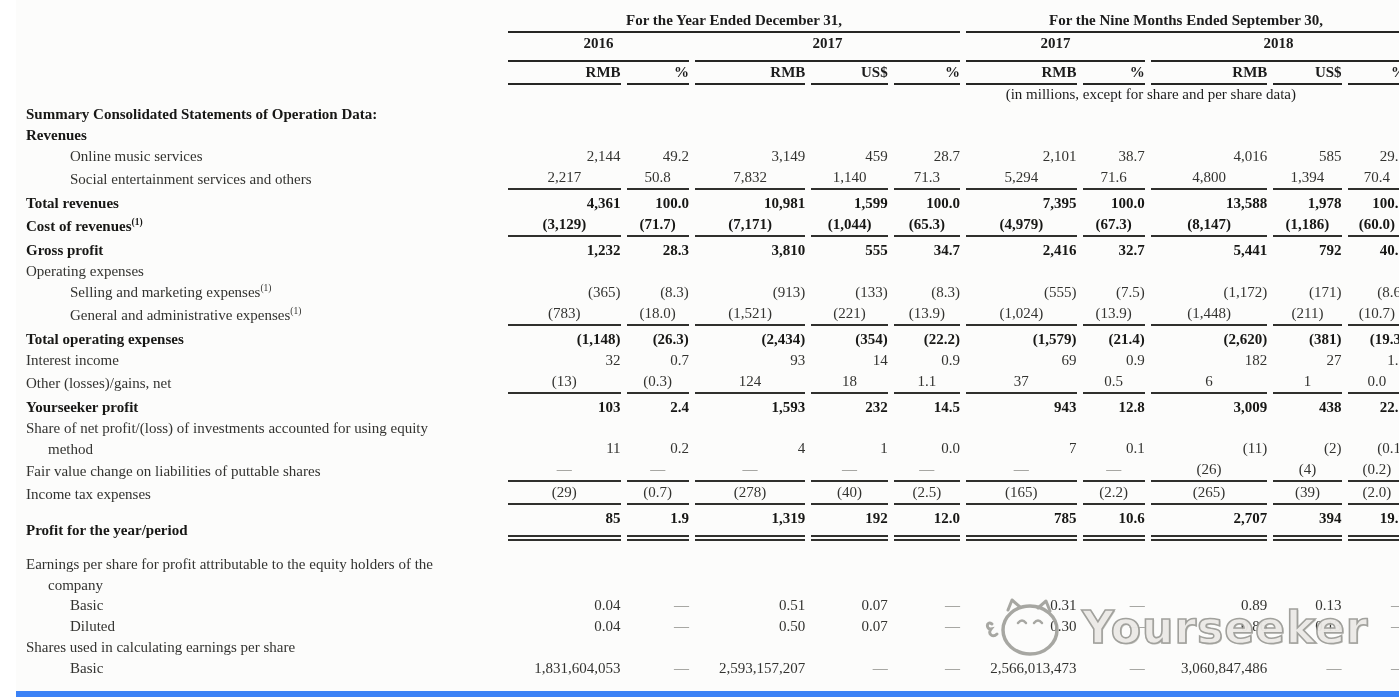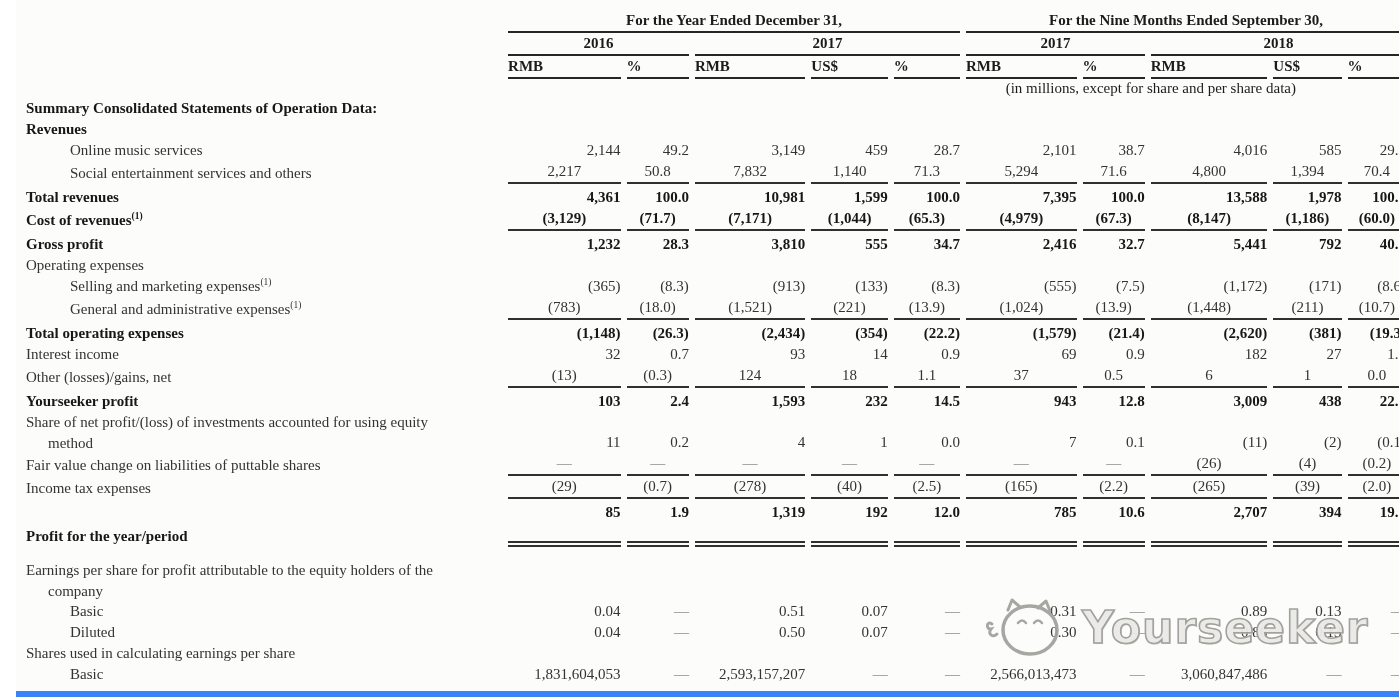--- a/index.html
+++ b/index.html
@@ -17,31 +17,31 @@
   }
   table.fin{
     border-collapse:separate;
     border-spacing:6px 0;
     table-layout:fixed;
     width:1392px;
   }
   th,td{padding:0;font-size:15px;vertical-align:bottom;}
   thead th{font-weight:bold;color:#1c1c1c;line-height:20px;}
   th.group{text-align:center;border-bottom:2px solid #262624;padding-bottom:1px;}
-  th.yr{text-align:center;border-bottom:2px solid #262624;padding-bottom:1px;}
-  th.cur{text-align:left;border-bottom:2px solid #262624;padding-bottom:1px;}
+  th.yr{text-align:center;border-bottom:2px solid #262624;padding-bottom:7px;}
+  th.cur{text-align:right;border-bottom:2px solid #262624;padding-bottom:1px;}
   th.lblh{border:none;}
   th.note{text-align:right;border:none;font-weight:normal;line-height:19px;}
   th.note span{display:inline-block;transform:translateX(-110px);white-space:nowrap;}
   tbody td{line-height:21px;color:#333330;}
   tbody td.lbl{text-align:left;white-space:nowrap;}
   tbody td.num{text-align:right;white-space:nowrap;}
   tbody tr.bold td{font-weight:bold;color:#171715;}
   tbody td.u1{border-bottom:2px solid #30302d;padding-bottom:0;text-align:center;}
-  tbody td.u2{border-bottom:6px double #30302d;padding-bottom:18px;}
+  tbody td.u2{border-bottom:6px double #30302d;padding-bottom:6px;}
   tbody tr.gap-s td{padding-top:3px;}
   tbody tr.gap-l td{padding-top:13px;}
   tbody td.dash{color:#8a8a86;}
   .ind1{padding-left:44px;display:inline-block;}
   .ind0{padding-left:0;display:inline-block;text-align:center;}
   .cont{padding-left:22px;line-height:20px;}
   sup{font-size:9.5px;line-height:0;vertical-align:super;}
   .watermark{
     position:absolute;
     left:968px;top:596px;

